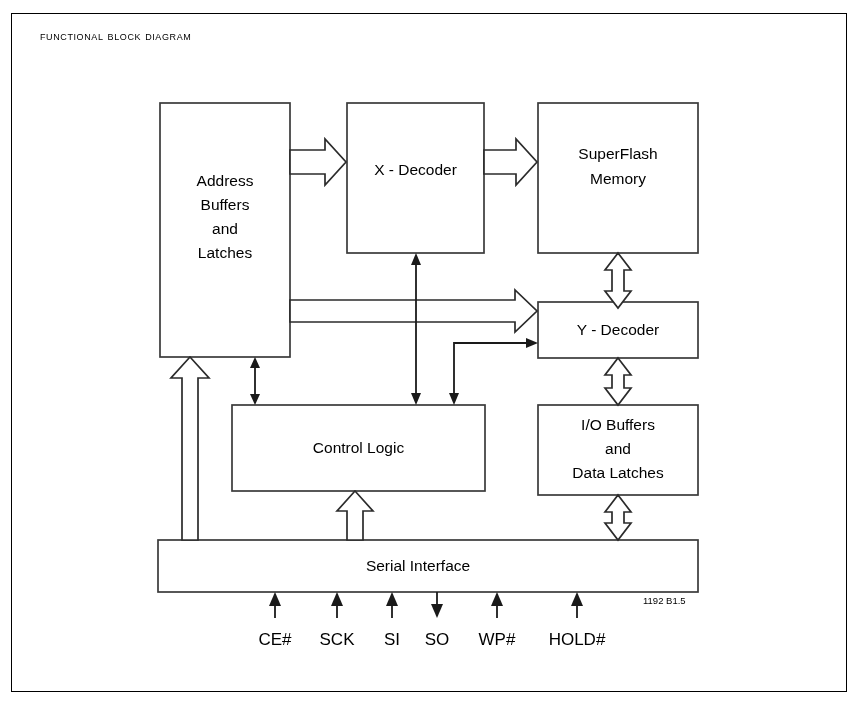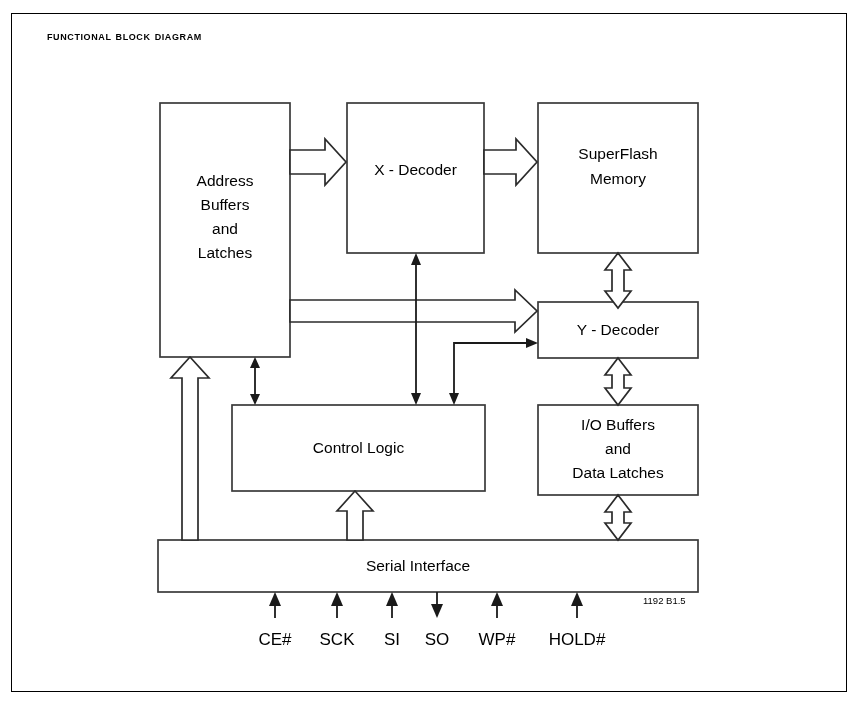--- a/index.html
+++ b/index.html
@@ -24,24 +24,24 @@
     left: 11px;
     top: 13px;
     width: 836px;
     height: 679px;
     border: 1.6px solid #000000;
     box-sizing: border-box;
     background: #ffffff;
   }
   #section-title {
     position: absolute;
-    left: 47px;
+    left: 40px;
     top: 29px;
     font-size: 12.5px;
-    font-weight: bold;
+    font-weight: normal;
     letter-spacing: 0.6px;
     color: #000000;
     font-variant: small-caps;
     text-transform: lowercase;
   }
   #section-title::first-letter { font-size: 12.5px; }
   #diagram-svg {
     position: absolute;
     left: 0;
     top: 0;

